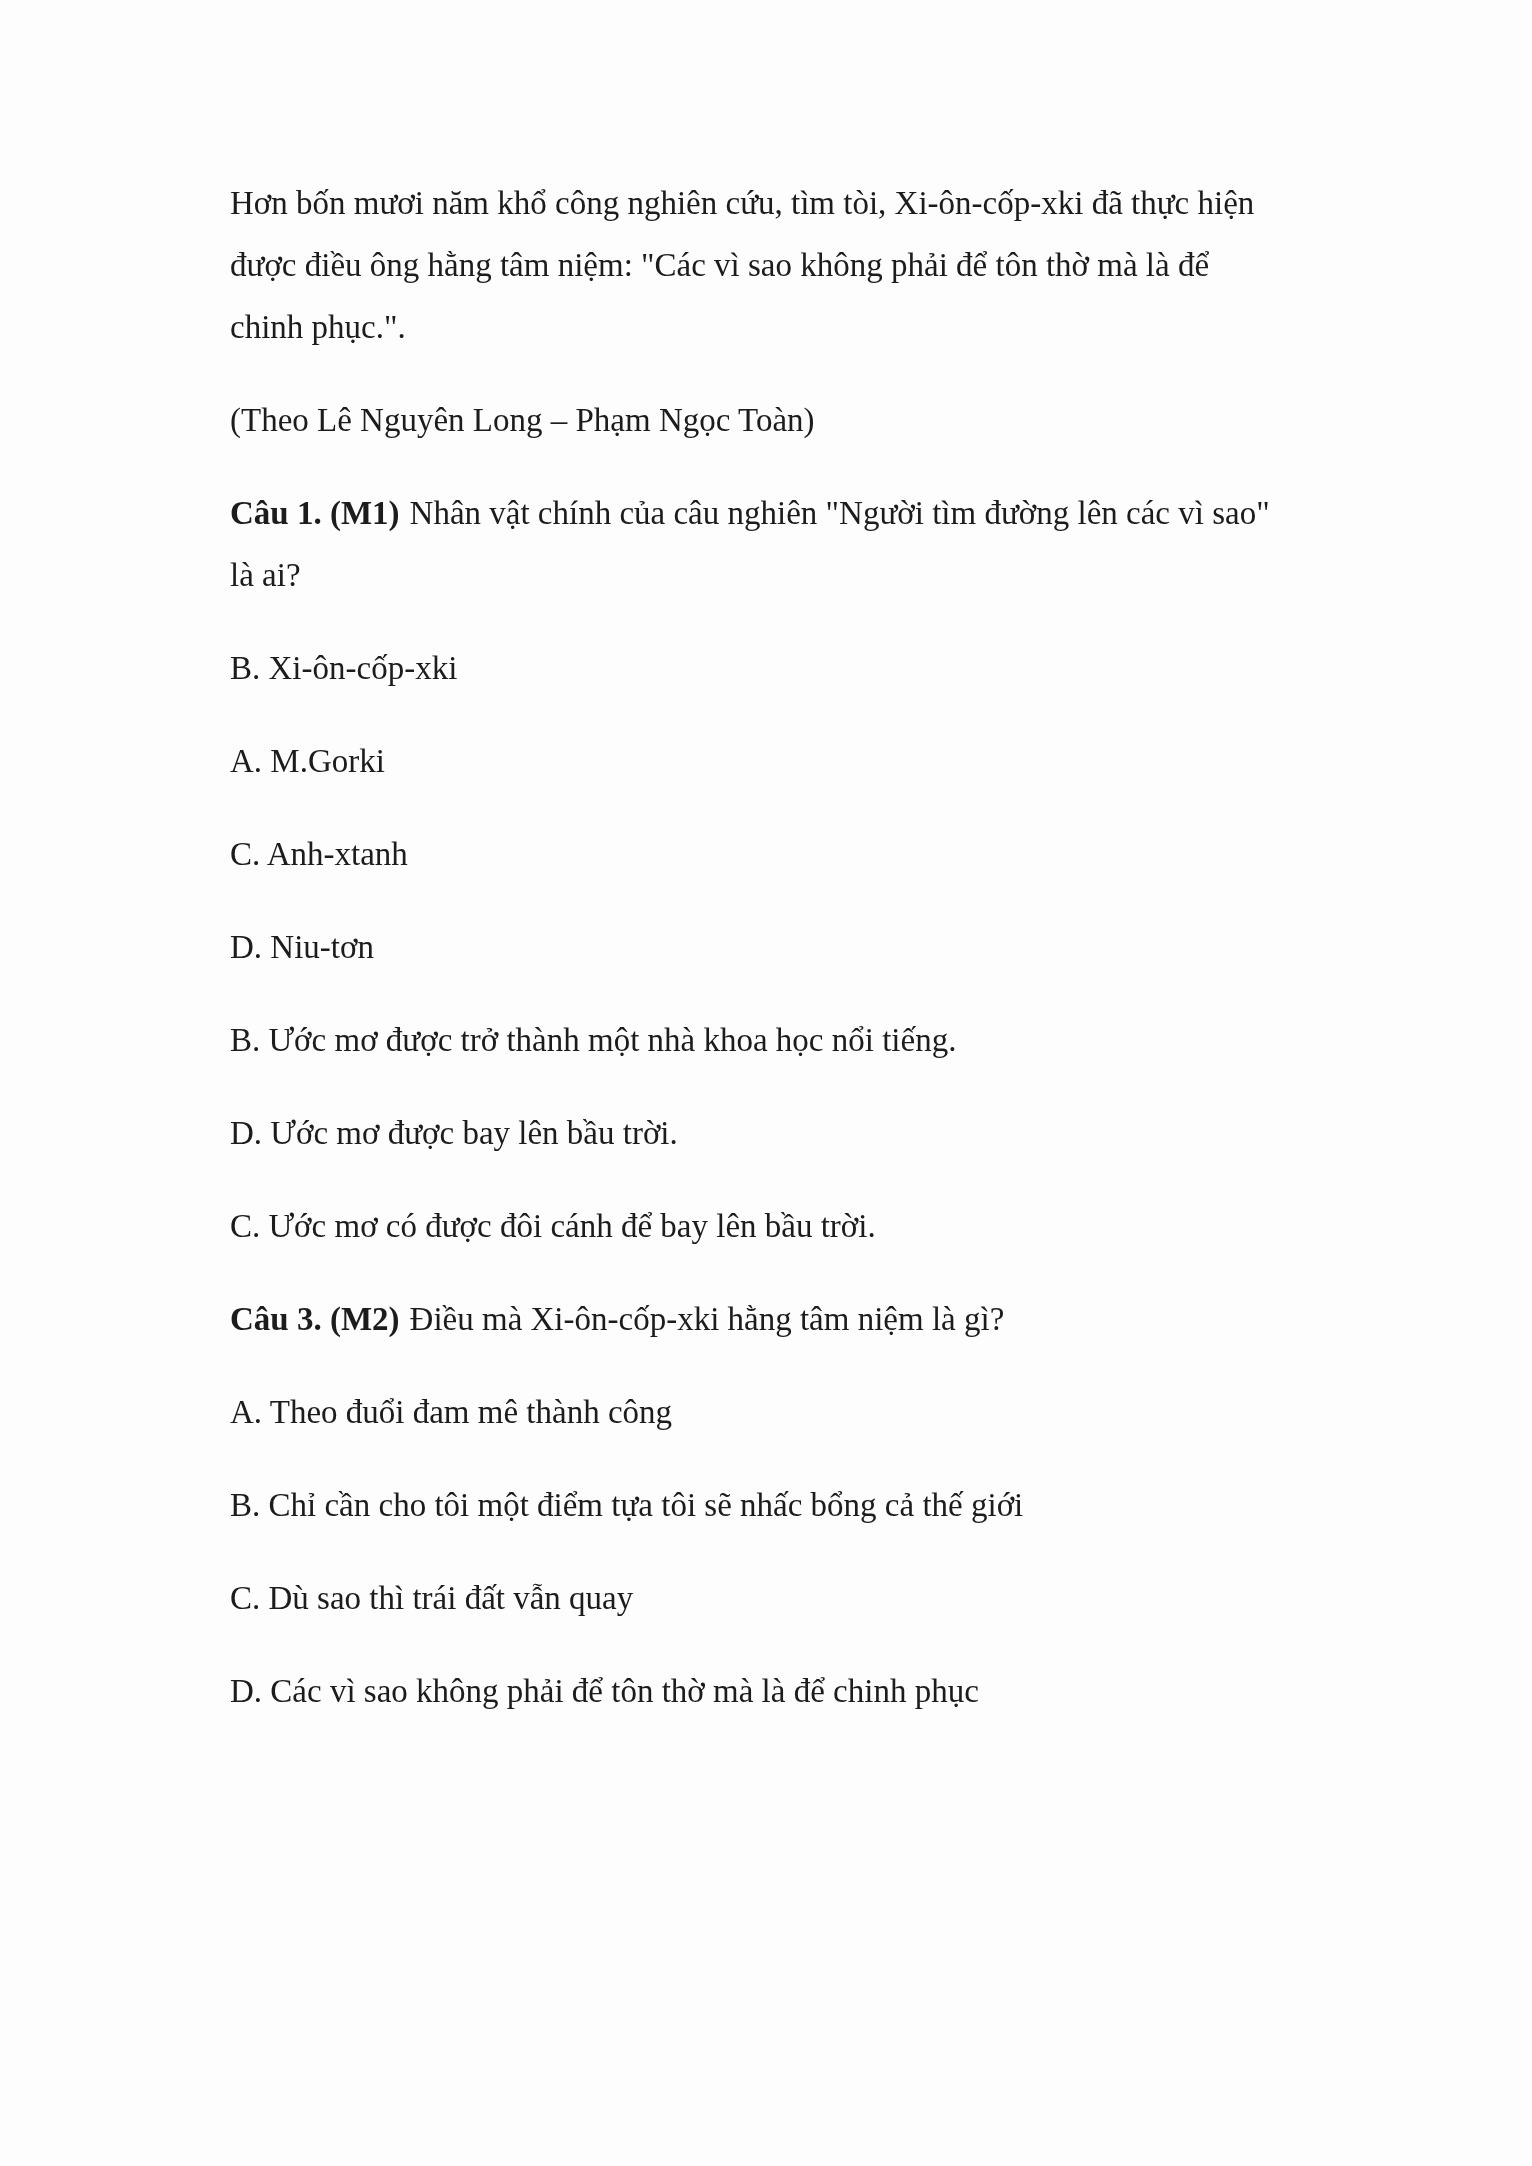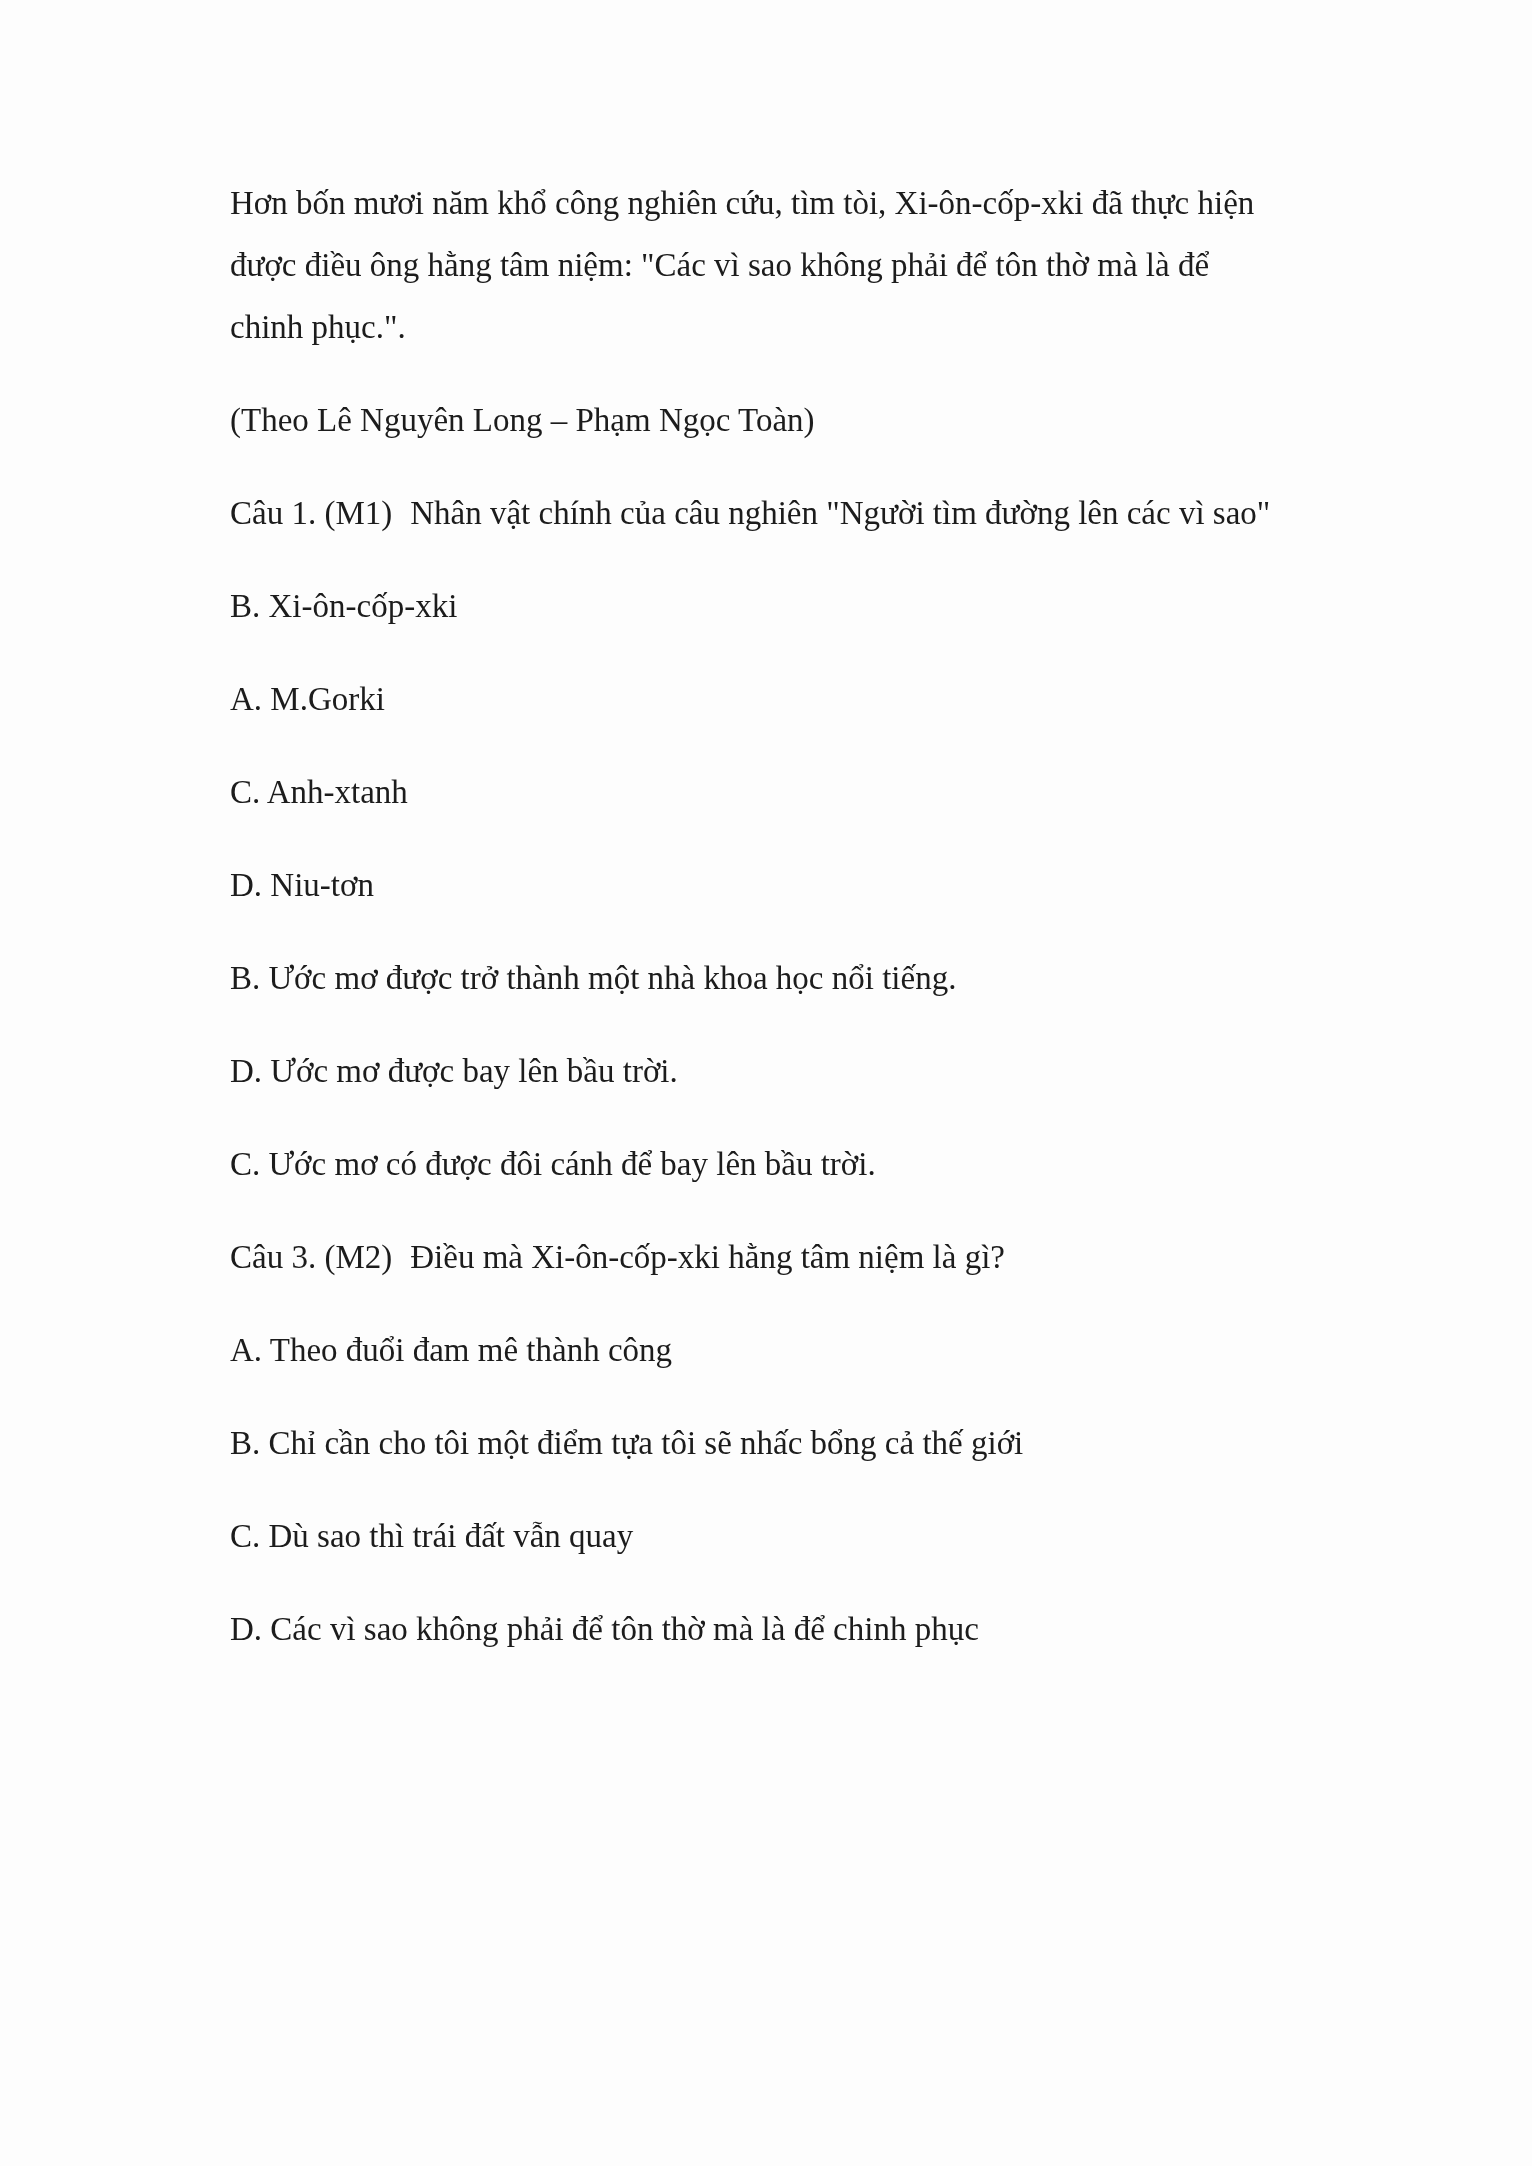--- a/index.html
+++ b/index.html
@@ -25,39 +25,40 @@
     line-height: 62px;
     margin: 0 0 31px 0;
   }
   .line {
     white-space: nowrap;
   }
   .attribution {
     text-align: left;
   }
   .qlabel {
-    font-weight: normal;
-    margin-right: 18px;
+    font-weight: bold;
+    margin-right: 10px;
   }
 </style>
 </head>
 <body>
 
 <div class="doc">
 
   <div class="para">
     <div class="line">Hơn bốn mươi năm khổ công nghiên cứu, tìm tòi, Xi-ôn-cốp-xki đã thực hiện</div>
     <div class="line">được điều ông hằng tâm niệm: "Các vì sao không phải để tôn thờ mà là để</div>
     <div class="line">chinh phục.".</div>
   </div>
 
   <div class="para attribution">(Theo Lê Nguyên Long – Phạm Ngọc Toàn)</div>
 
   <div class="para">
     <div class="line"><b class="qlabel">Câu 1. (M1)</b><span>Nhân vật chính của câu nghiên "Người tìm đường lên các vì sao"</span></div>
+    <div class="line">là ai?</div>
   </div>
   <div class="para line">B. Xi-ôn-cốp-xki</div>
   <div class="para line">A. M.Gorki</div>
   <div class="para line">C. Anh-xtanh</div>
   <div class="para line">D. Niu-tơn</div>
 
   <div class="para line">B. Ước mơ được trở thành một nhà khoa học nổi tiếng.</div>
   <div class="para line">D. Ước mơ được bay lên bầu trời.</div>
   <div class="para line">C. Ước mơ có được đôi cánh để bay lên bầu trời.</div>
 

